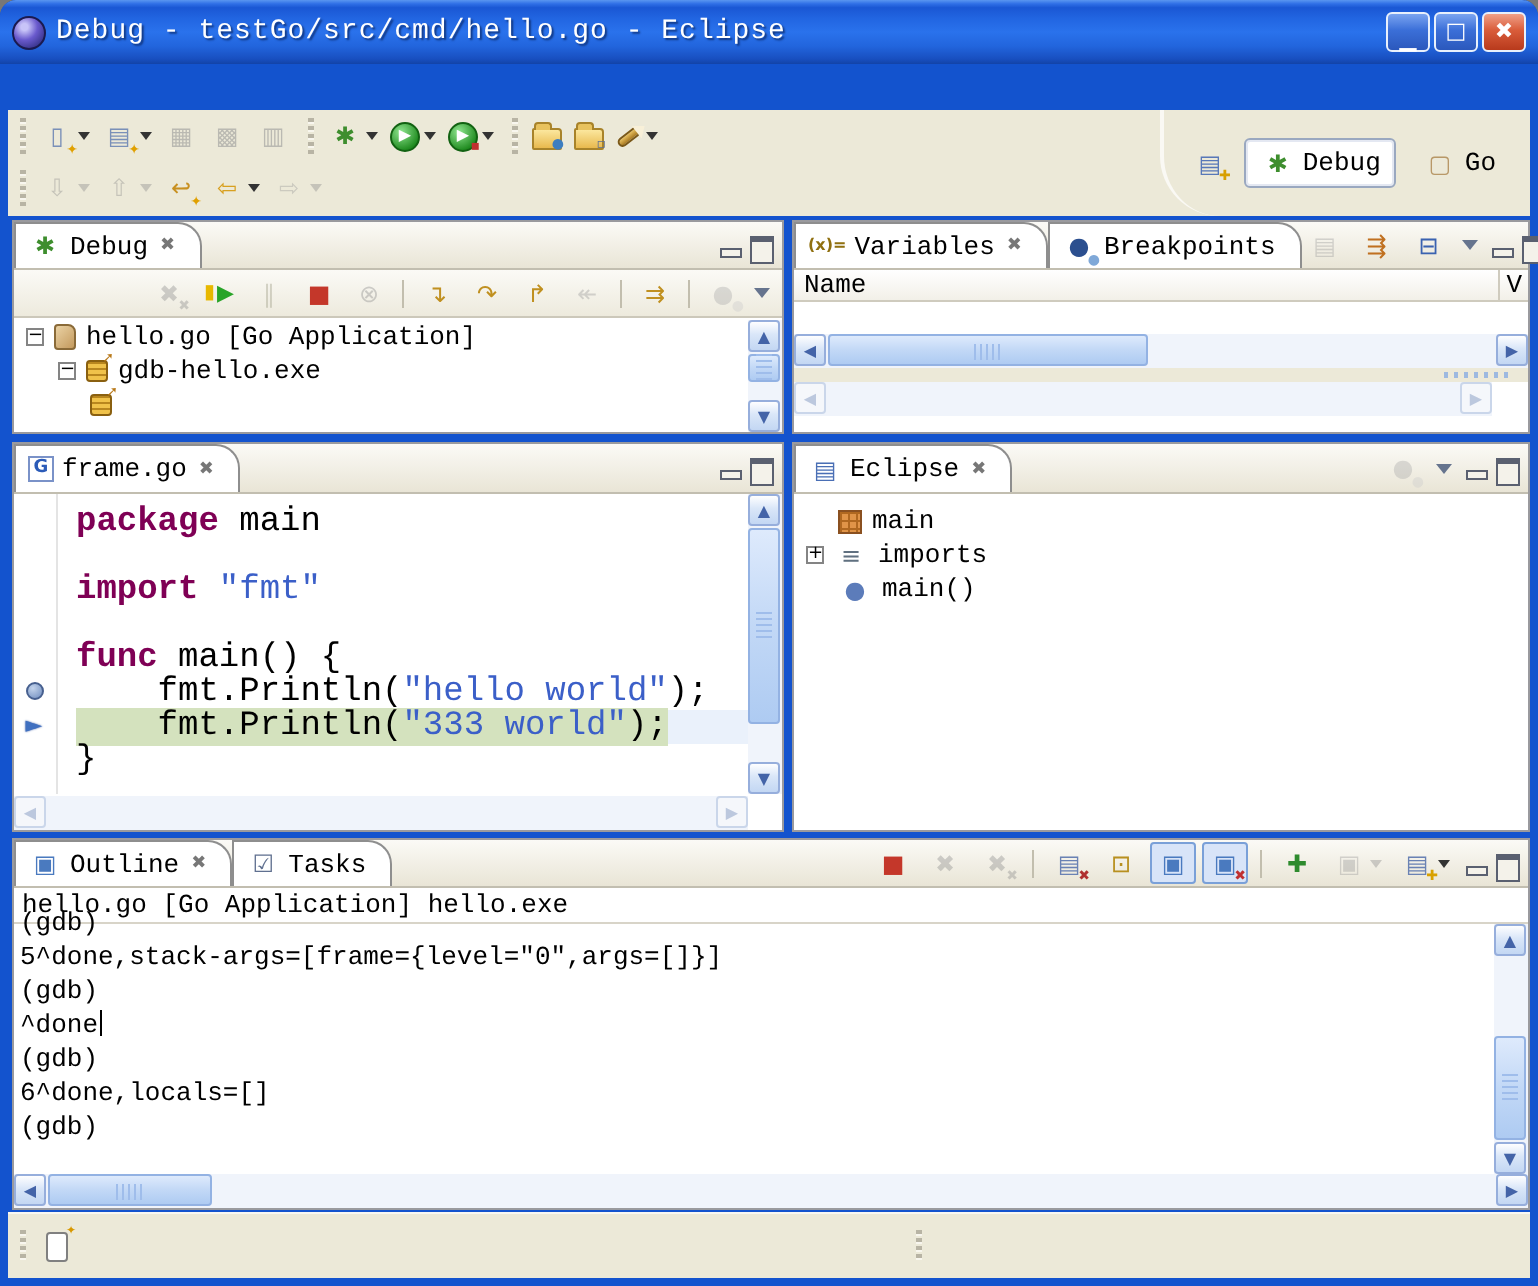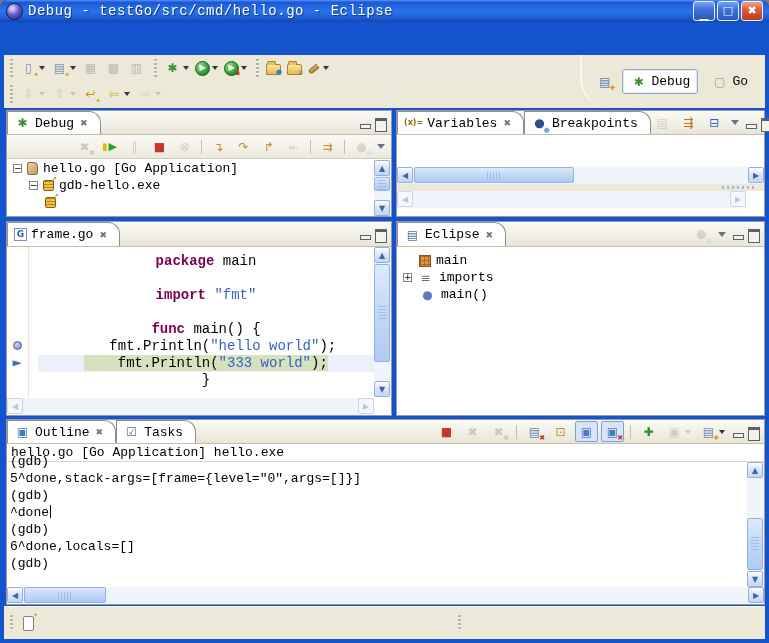--- a/index.html
+++ b/index.html
@@ -3,21 +3,21 @@
 <meta charset="utf-8">
 <style>
   * { margin:0; padding:0; box-sizing:border-box; }
   html,body { background:#777; }
   .window {
     position:relative; width:769px; height:643px; overflow:hidden;
     background:#1353CE; font-family:"Liberation Mono", monospace; font-size:12px; color:#000;
     border-radius:8px 8px 0 0;
   }
   
-  .titlebar { position:absolute; left:0; top:0; width:769px; height:22px;
+  .titlebar { position:absolute; left:0; top:0; width:769px; height:32px;
     background:linear-gradient(180deg,#5A96F0 0%,#2F6FE6 6%,#1A57D4 12%,#2266E2 30%,#2A72EC 50%,#2265DD 72%,#184FC0 92%,#1243A8 100%);
     border-radius:8px 8px 0 0; display:flex; align-items:center; padding:0 6px; }
   .app-ico { width:17px; height:17px; border-radius:50%;
     background:radial-gradient(circle at 35% 30%, #C8C4F8 0 12%, #6A5ACD 45%, #2A2A7A 90%); 
     border:1px solid #1A1A50; margin-right:5px; flex:0 0 auto; }
   .title-text { color:#fff; font-size:14px; letter-spacing:.5px; text-shadow:1px 1px 1px #10357E;
     white-space:nowrap; overflow:hidden; flex:1; }
   .winbtns { display:flex; gap:2px; }
   .wbtn { width:22px; height:20px; border:1px solid #E8F0FC; border-radius:3px; color:#fff;
     display:flex; align-items:center; justify-content:center; font-size:11px; font-family:"DejaVu Sans",sans-serif;
@@ -101,21 +101,21 @@
     background:linear-gradient(180deg,#FEFEFF,#D9E6F8 45%,#C3D7F3); color:#4464A8; display:flex;
     align-items:center; justify-content:center; font-size:8px; font-family:"DejaVu Sans",sans-serif; }
   .sb-thumb { position:absolute; border:1px solid #93B2E3; border-radius:2px;
     background:linear-gradient(180deg,#DEEAFC,#C2D8F6 50%,#AECBF2); }
   .sb-thumb.h::after { content:''; position:absolute; left:50%; top:4px; width:14px; height:8px; transform:translateX(-50%);
     background:repeating-linear-gradient(90deg,#9FBDEB 0 1px, transparent 1px 3px); }
   .sb-thumb.v::after { content:''; position:absolute; top:50%; left:3px; height:14px; width:8px; transform:translateY(-50%);
     background:repeating-linear-gradient(180deg,#9FBDEB 0 1px, transparent 1px 3px); }
   .sb.dis .sb-btn { color:#BCC8DE; background:#F5F7FB; border-color:#CAD6EA; }
   
-  .code { position:absolute; font-size:14px; line-height:17px; white-space:pre; overflow:hidden;text-align:center; }
+  .code { position:absolute; font-size:17px; line-height:17px; white-space:pre; overflow:hidden; }
   .cline { height:17px; }
   .kw { color:#7F0055; font-weight:bold; }
   .str { color:#3B5FC8; }
   .hl-row { background:#EAF1FB; }
   .hl-green { background:#D4E2BE; }
   .gutter { position:absolute; background:#FFFFFF; border-right:1px solid #E4E4E4; }
   .gmark { position:absolute; left:3px; width:14px; height:14px; display:flex; align-items:center; justify-content:center; }
   .bp-dot { width:9px; height:9px; border-radius:50%; border:1px solid #47608F;
     background:radial-gradient(circle at 35% 30%,#C4D4EC,#6E8CBE); }
   .ip-arrow { color:#4070C0; font-size:11px; font-family:"DejaVu Sans",sans-serif; text-shadow:0 0 1px #2A50A0; }
@@ -336,20 +336,24 @@
             <span class="ico" style="color: rgb(192, 112, 32);">⇶</span>
           </span>
           <span class="tbtn">
             <span class="ico" style="color: rgb(58, 98, 176);">⊟</span>
           </span>
           <span class="chev"></span>
           <span class="wmin"></span>
           <span class="wmax"></span>
         </div>
       </div>
+    <div class="colhdr" style="left:0; top:24px; width:367px; height:16px;">
+      <span style="padding-left:5px;">Name</span>
+      <span style="margin-left:auto; border-left:1px solid #CFCBBE; padding:0 3px; height:100%; display:flex; align-items:center;">V</span>
+    </div>
     <div style="position:absolute; left:0; top:40px; width:367px; height:16px; background:#fff;"></div>
     <div class="sb" style="left:0; top:56px; width:367px; height:17px;">
       <div class="sb-btn" style="left:0; top:0;">◀</div>
       <div class="sb-thumb h" style="left:17px; top:0; width:160px; height:16px;"></div>
       <div class="sb-btn" style="right:0; top:0;">▶</div>
     </div>
     <div style="position:absolute; left:0; top:73px; width:367px; height:7px; background:#ECE9D8;">
       <div class="sash-grip" style="position:absolute; right:8px; top:2px; width:34px; height:3px;"></div>
     </div>
     <div class="sb dis" style="left:0; top:80px; width:349px; height:17px;">

